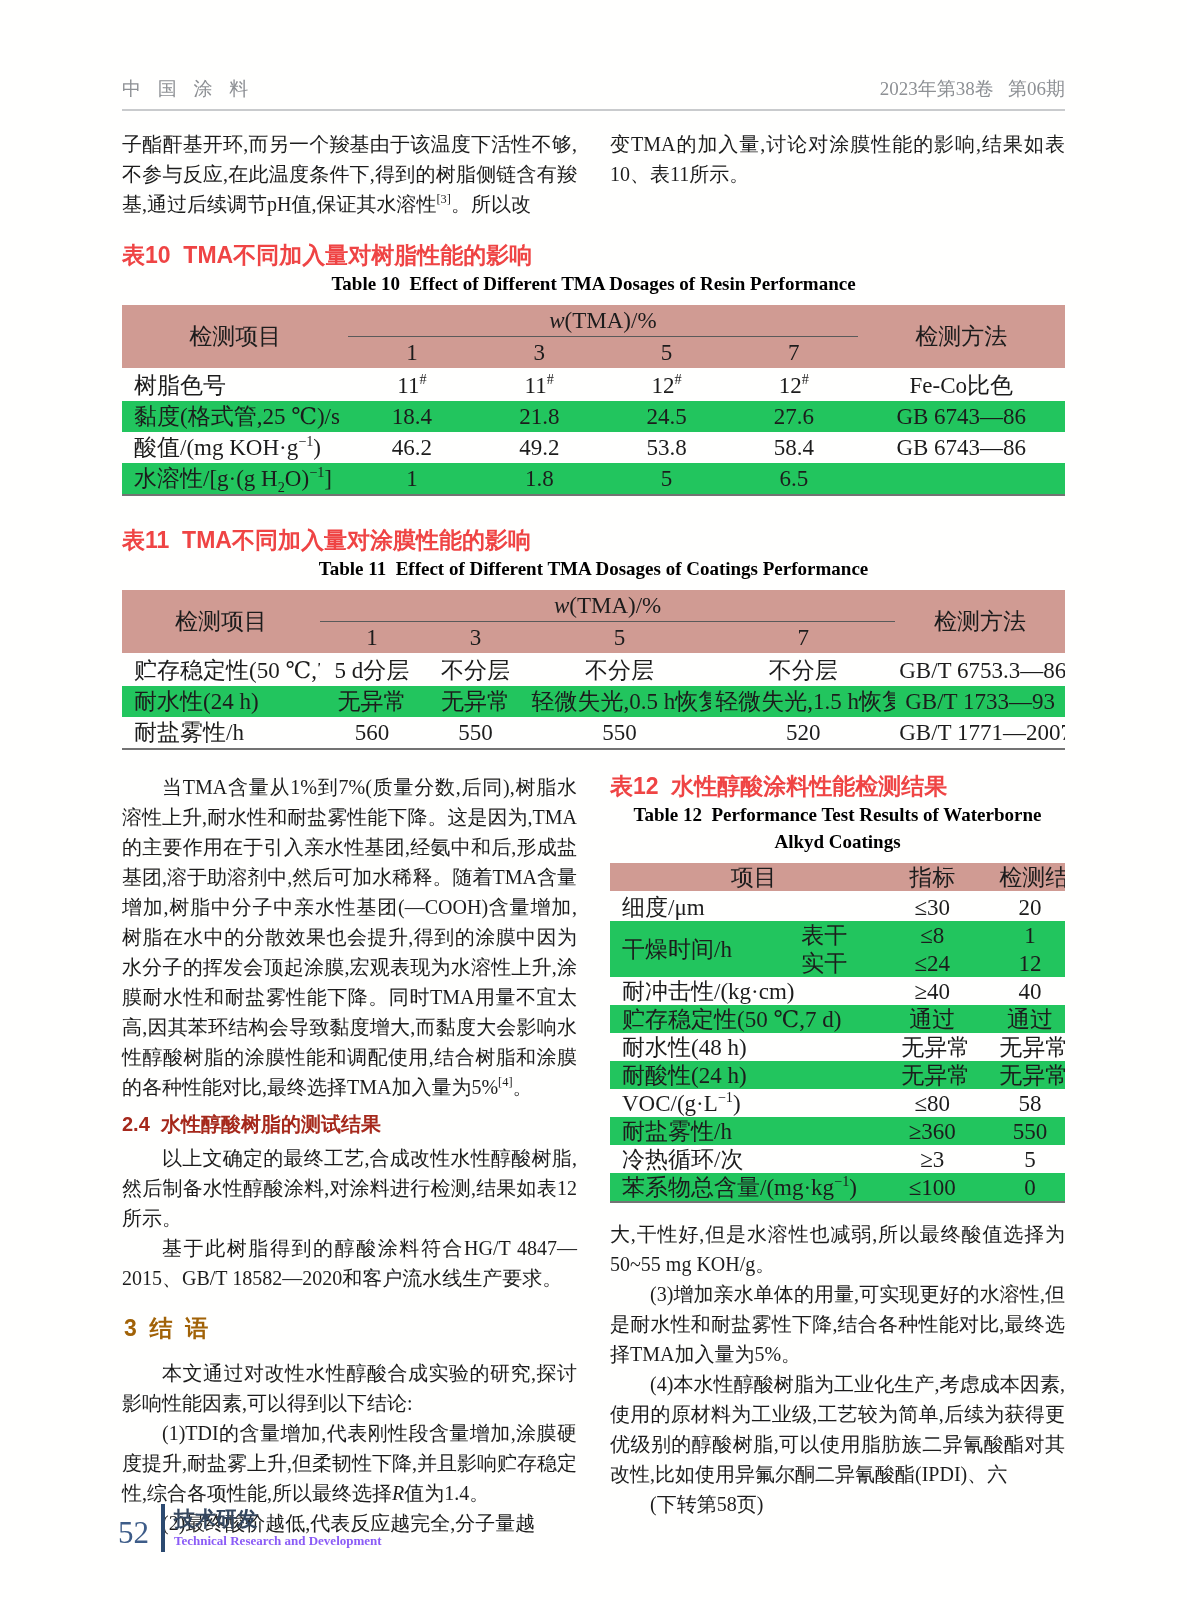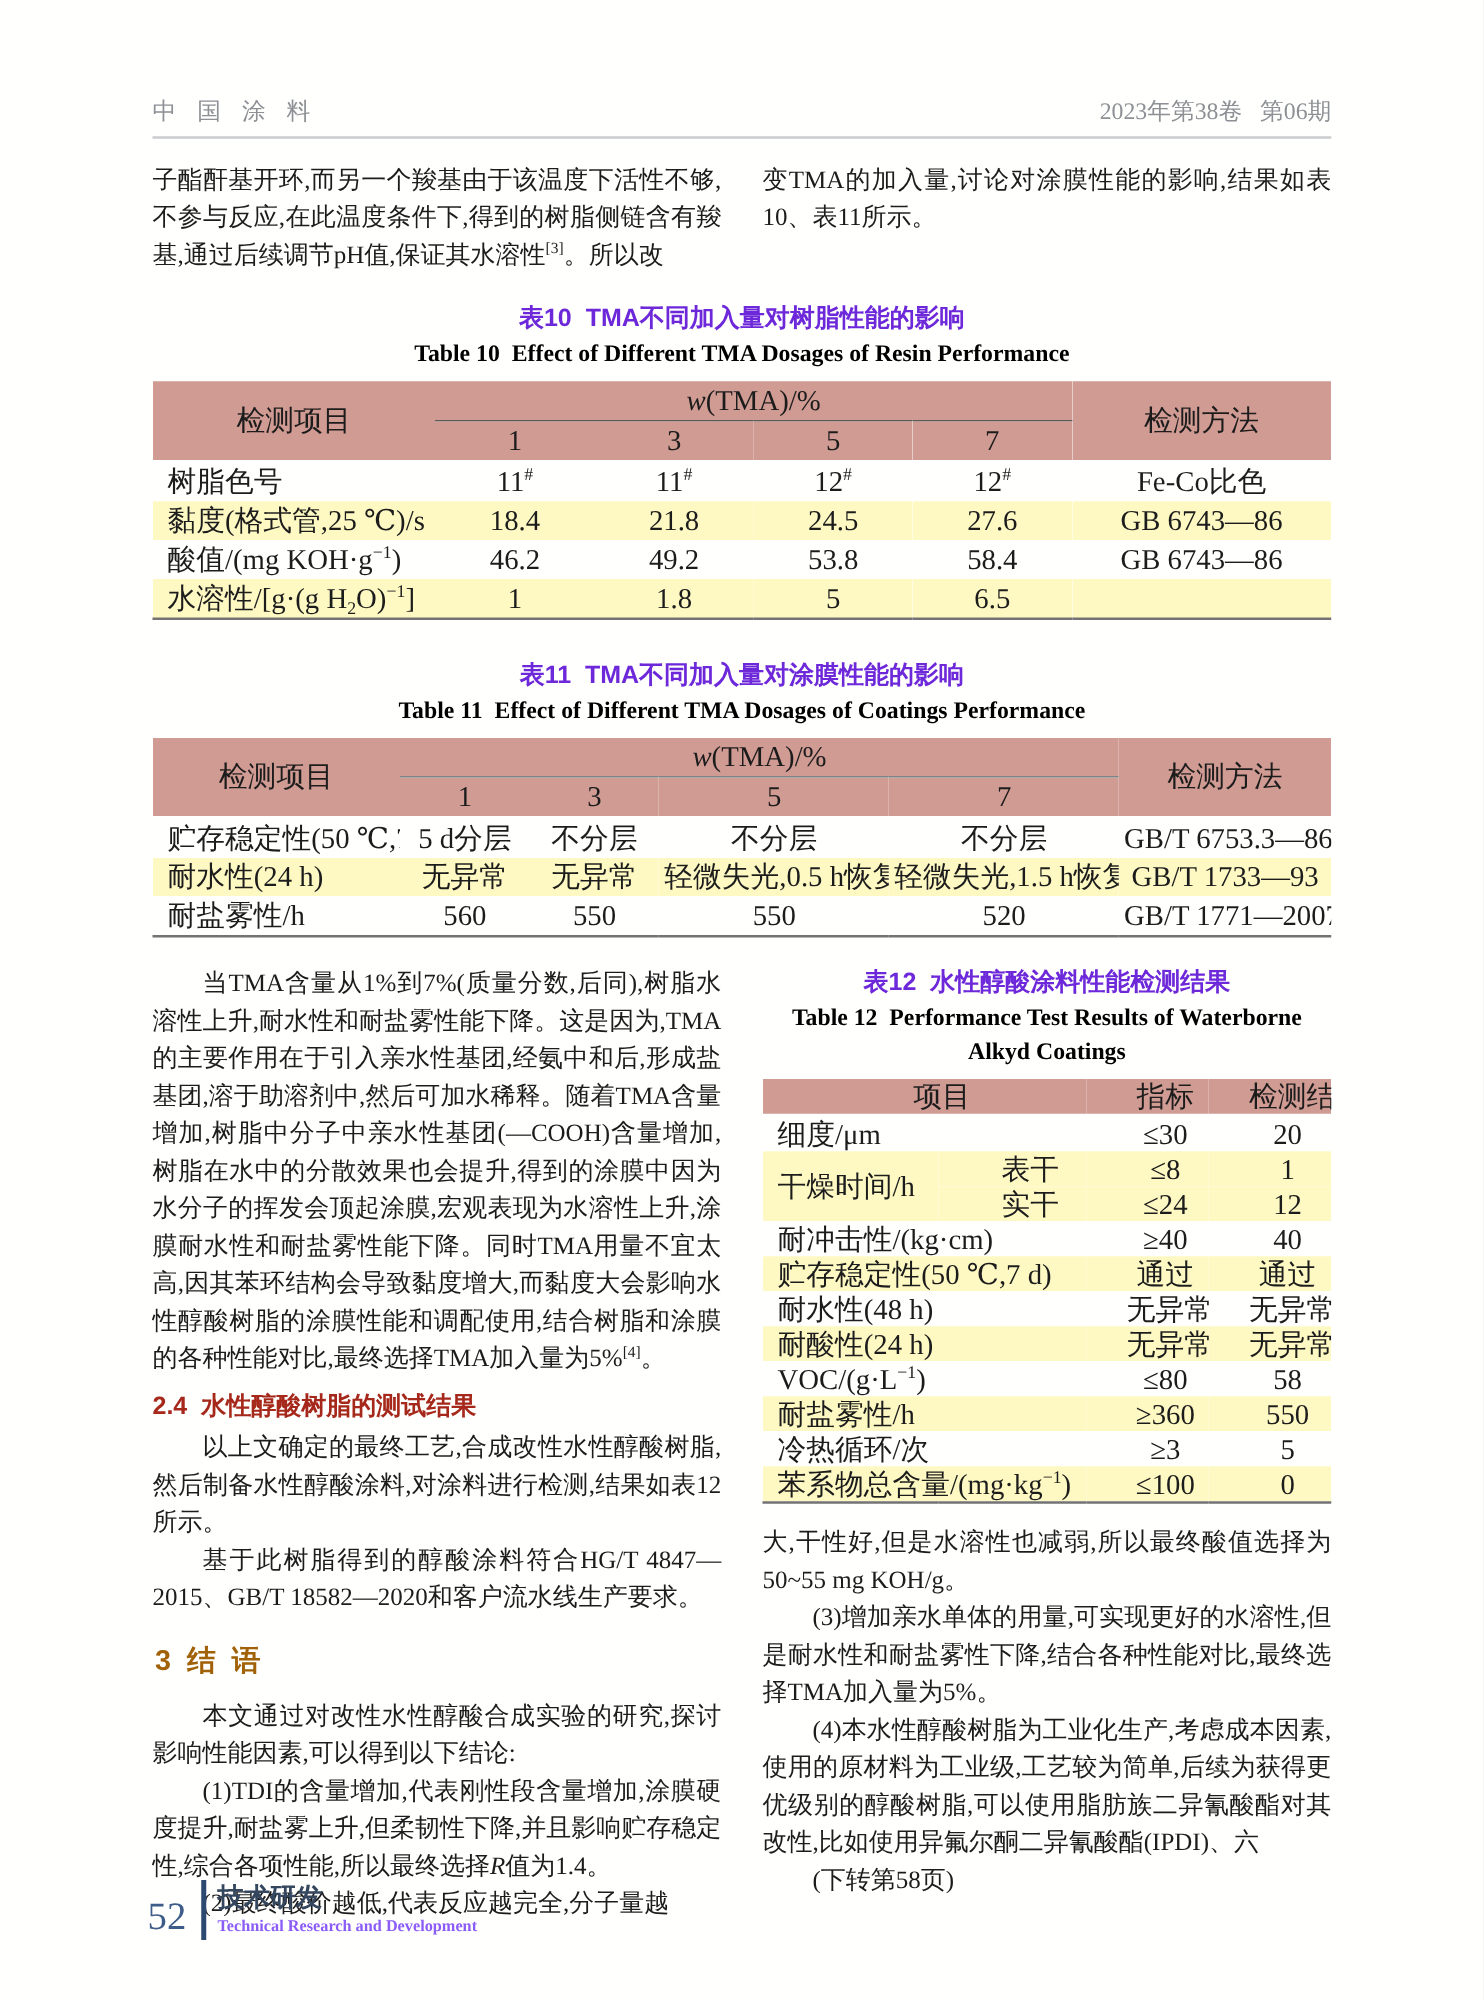--- a/index.html
+++ b/index.html
@@ -31,41 +31,41 @@
     text-align:justify; text-indent:2em;
   }
   p.no-indent { text-indent:0; }
   sup { font-size:0.62em; vertical-align:super; line-height:0; }
   sub { font-size:0.62em; vertical-align:sub; line-height:0; }
   .intro { margin-top:18px; }
   
   .table-block { margin-top:22px; }
   .tbl-title-zh {
     font-family:"Liberation Sans","DejaVu Sans",sans-serif;
-    font-weight:bold; font-size:20px; text-align:center; color:#6d28d9;
+    font-weight:bold; font-size:23px; text-align:left; color:#ef4444;
     line-height:29px;
   }
   .tbl-title-en {
     font-weight:bold; font-size:19px; text-align:center; color:#000;
     line-height:27px; margin-bottom:8px;
   }
   table.data {
     width:100%; border-collapse:collapse; table-layout:fixed;
     font-size:23px;
   }
   table.data th, table.data td {
     font-weight:normal; text-align:center;
     padding:1px 4px; height:29px; line-height:24px;
     overflow:hidden; white-space:nowrap;
   }
   table.data thead th { background:#d09b93; }
   table.data thead tr.h2 th,
   table.data thead th.rspan { border-bottom:2px solid #ffffff; }
   table.data thead th.group { border-bottom:1px solid #5a5a5a; }
-  table.data tbody tr.alt td { background:#fef9c3; }
+  table.data tbody tr.alt td { background:#22c55e; }
   table.data tbody td.lbl { text-align:left; padding-left:12px; }
   table.data tbody tr:last-child td { border-bottom:2px solid #737373; }
   
   table.t12 td, table.t12 th { height:26px; line-height:23px;padding-left:32px; }
   
   .sub-heading {
     font-family:"Liberation Sans","DejaVu Sans",sans-serif;
     font-weight:bold; font-size:20px; color:#a5281b;
     margin:9px 0 5px 0;
   }

